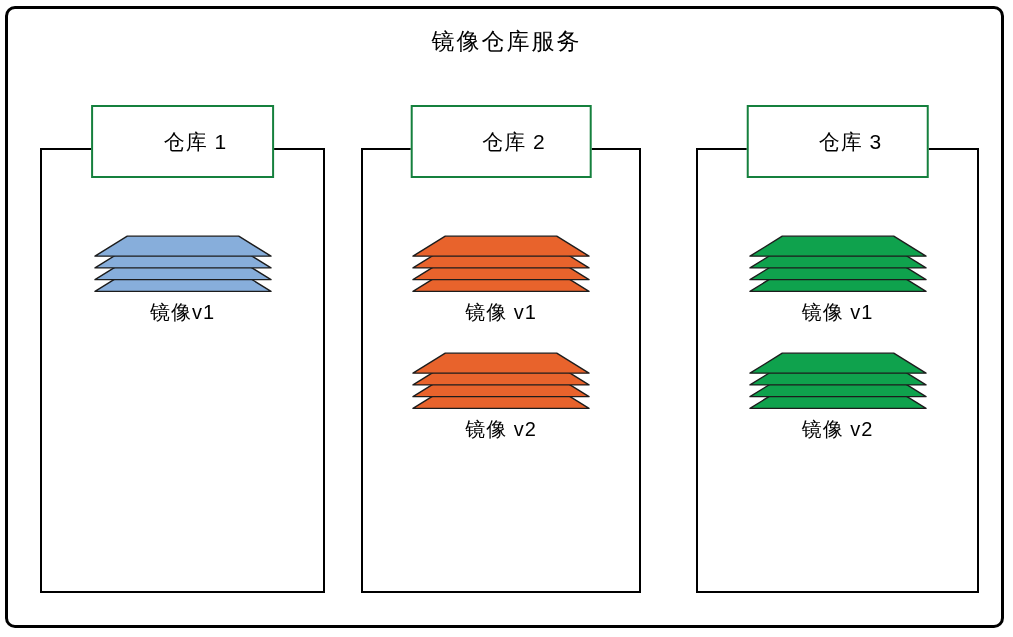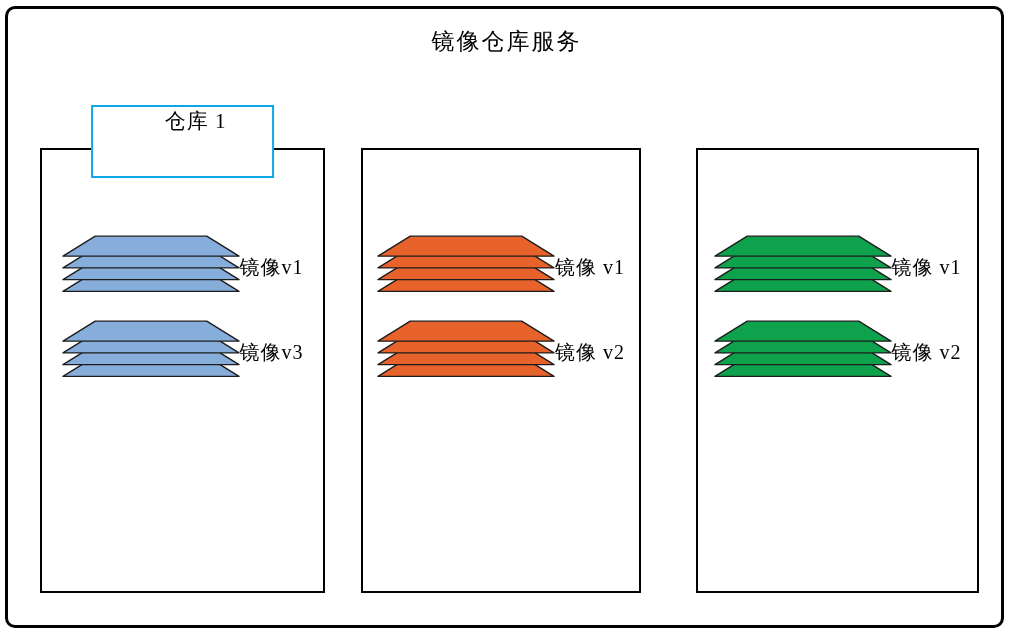--- a/index.html
+++ b/index.html
@@ -1,21 +1,21 @@
 <!DOCTYPE html>
 <html><head>
 <meta charset="utf-8">
 <style>
   html, body { margin: 0; padding: 0; background: #ffffff; }
   .canvas {
     position: relative;
     width: 1013px;
     height: 637px;
     background: #ffffff;
-    font-family: Liberation Serif, serif;
+    font-family: Liberation Sans, sans-serif;
     color: #000000;
     overflow: hidden;
   }
   .frame {
     position: absolute;
     left: 5px; top: 6px;
     width: 999px; height: 622px;
     border: 3px solid #000000;
     border-radius: 10px;
     box-sizing: border-box;
@@ -46,34 +46,34 @@
     display: flex;
     flex-direction: column;
     align-items: center;
     padding-top: 85px;
   }
   .repo-label-box {
     position: absolute;
     left: 50%; top: 0;
     transform: translateX(-50%);
     width: 64.5%; height: 73px;
-    border: 2px solid #0ea5e9;
+    border: 2px solid #15803d;
     background: #ffffff;
     box-sizing: border-box;
     display: flex;
-    align-items: flex-start;
+    align-items: center;
     justify-content: center;
     z-index: 2;
     font-size: 21px;
     letter-spacing: 1px;
     padding-left: 26px;
   }
   .image-stack {
     display: flex;
-    flex-direction: row;
+    flex-direction: column;
     align-items: center;
     margin-bottom: 26px;
   }
   .image-label {
     font-size: 20px;
     margin-top: 4px;
     line-height: 1.4;
     letter-spacing: 1px;
   }
 </style>
@@ -90,29 +90,20 @@
     <svg viewBox="0 0 182 60" width="178" height="59">
               <polygon points="1,57.5 34,37 148,37 181,57.5" fill="#87AEDB" stroke="#1C1C1C" stroke-width="1.4" stroke-linejoin="round"></polygon>
               <polygon points="1,45.5 34,25 148,25 181,45.5" fill="#87AEDB" stroke="#1C1C1C" stroke-width="1.4" stroke-linejoin="round"></polygon>
               <polygon points="1,33.5 34,13 148,13 181,33.5" fill="#87AEDB" stroke="#1C1C1C" stroke-width="1.4" stroke-linejoin="round"></polygon>
               <polygon points="1,21.5 34,1 148,1 181,21.5" fill="#87AEDB" stroke="#1C1C1C" stroke-width="1.4" stroke-linejoin="round"></polygon>
             </svg>
             <div class="image-label">镜像v1</div>
   </div>
 
 
-  <div class="image-stack">
-    <svg viewBox="0 0 182 60" width="178" height="59">
-              <polygon points="1,57.5 34,37 148,37 181,57.5" fill="#87AEDB" stroke="#1C1C1C" stroke-width="1.4" stroke-linejoin="round"></polygon>
-              <polygon points="1,45.5 34,25 148,25 181,45.5" fill="#87AEDB" stroke="#1C1C1C" stroke-width="1.4" stroke-linejoin="round"></polygon>
-              <polygon points="1,33.5 34,13 148,13 181,33.5" fill="#87AEDB" stroke="#1C1C1C" stroke-width="1.4" stroke-linejoin="round"></polygon>
-              <polygon points="1,21.5 34,1 148,1 181,21.5" fill="#87AEDB" stroke="#1C1C1C" stroke-width="1.4" stroke-linejoin="round"></polygon>
-            </svg>
-            <div class="image-label">镜像v3</div>
-  </div>
 </div>
     <div class="repo-label-box">
       <span>仓库 1</span>
     </div>
   </div>
 
   <div class="repo">
     <div class="repo-body">
   <div class="image-stack">
     <svg viewBox="0 0 182 60" width="178" height="59">
@@ -127,20 +118,23 @@
   <div class="image-stack">
     <svg viewBox="0 0 182 60" width="178" height="59">
               <polygon points="1,57.5 34,37 148,37 181,57.5" fill="#E8632C" stroke="#1C1C1C" stroke-width="1.4" stroke-linejoin="round"></polygon>
               <polygon points="1,45.5 34,25 148,25 181,45.5" fill="#E8632C" stroke="#1C1C1C" stroke-width="1.4" stroke-linejoin="round"></polygon>
               <polygon points="1,33.5 34,13 148,13 181,33.5" fill="#E8632C" stroke="#1C1C1C" stroke-width="1.4" stroke-linejoin="round"></polygon>
               <polygon points="1,21.5 34,1 148,1 181,21.5" fill="#E8632C" stroke="#1C1C1C" stroke-width="1.4" stroke-linejoin="round"></polygon>
             </svg>
             <div class="image-label">镜像 v2</div>
   </div>
 </div>
+    <div class="repo-label-box">
+      <span>仓库 2</span>
+    </div>
   </div>
 
   <div class="repo">
     <div class="repo-body">
   <div class="image-stack">
     <svg viewBox="0 0 182 60" width="178" height="59">
               <polygon points="1,57.5 34,37 148,37 181,57.5" fill="#0FA24D" stroke="#1C1C1C" stroke-width="1.4" stroke-linejoin="round"></polygon>
               <polygon points="1,45.5 34,25 148,25 181,45.5" fill="#0FA24D" stroke="#1C1C1C" stroke-width="1.4" stroke-linejoin="round"></polygon>
               <polygon points="1,33.5 34,13 148,13 181,33.5" fill="#0FA24D" stroke="#1C1C1C" stroke-width="1.4" stroke-linejoin="round"></polygon>
               <polygon points="1,21.5 34,1 148,1 181,21.5" fill="#0FA24D" stroke="#1C1C1C" stroke-width="1.4" stroke-linejoin="round"></polygon>
@@ -152,15 +146,18 @@
     <svg viewBox="0 0 182 60" width="178" height="59">
               <polygon points="1,57.5 34,37 148,37 181,57.5" fill="#0FA24D" stroke="#1C1C1C" stroke-width="1.4" stroke-linejoin="round"></polygon>
               <polygon points="1,45.5 34,25 148,25 181,45.5" fill="#0FA24D" stroke="#1C1C1C" stroke-width="1.4" stroke-linejoin="round"></polygon>
               <polygon points="1,33.5 34,13 148,13 181,33.5" fill="#0FA24D" stroke="#1C1C1C" stroke-width="1.4" stroke-linejoin="round"></polygon>
               <polygon points="1,21.5 34,1 148,1 181,21.5" fill="#0FA24D" stroke="#1C1C1C" stroke-width="1.4" stroke-linejoin="round"></polygon>
             </svg>
             <div class="image-label">镜像 v2</div>
   </div>
 
 </div>
+    <div class="repo-label-box">
+      <span>仓库 3</span>
+    </div>
   </div>
 </div>
 </div>
 
 </body></html>

